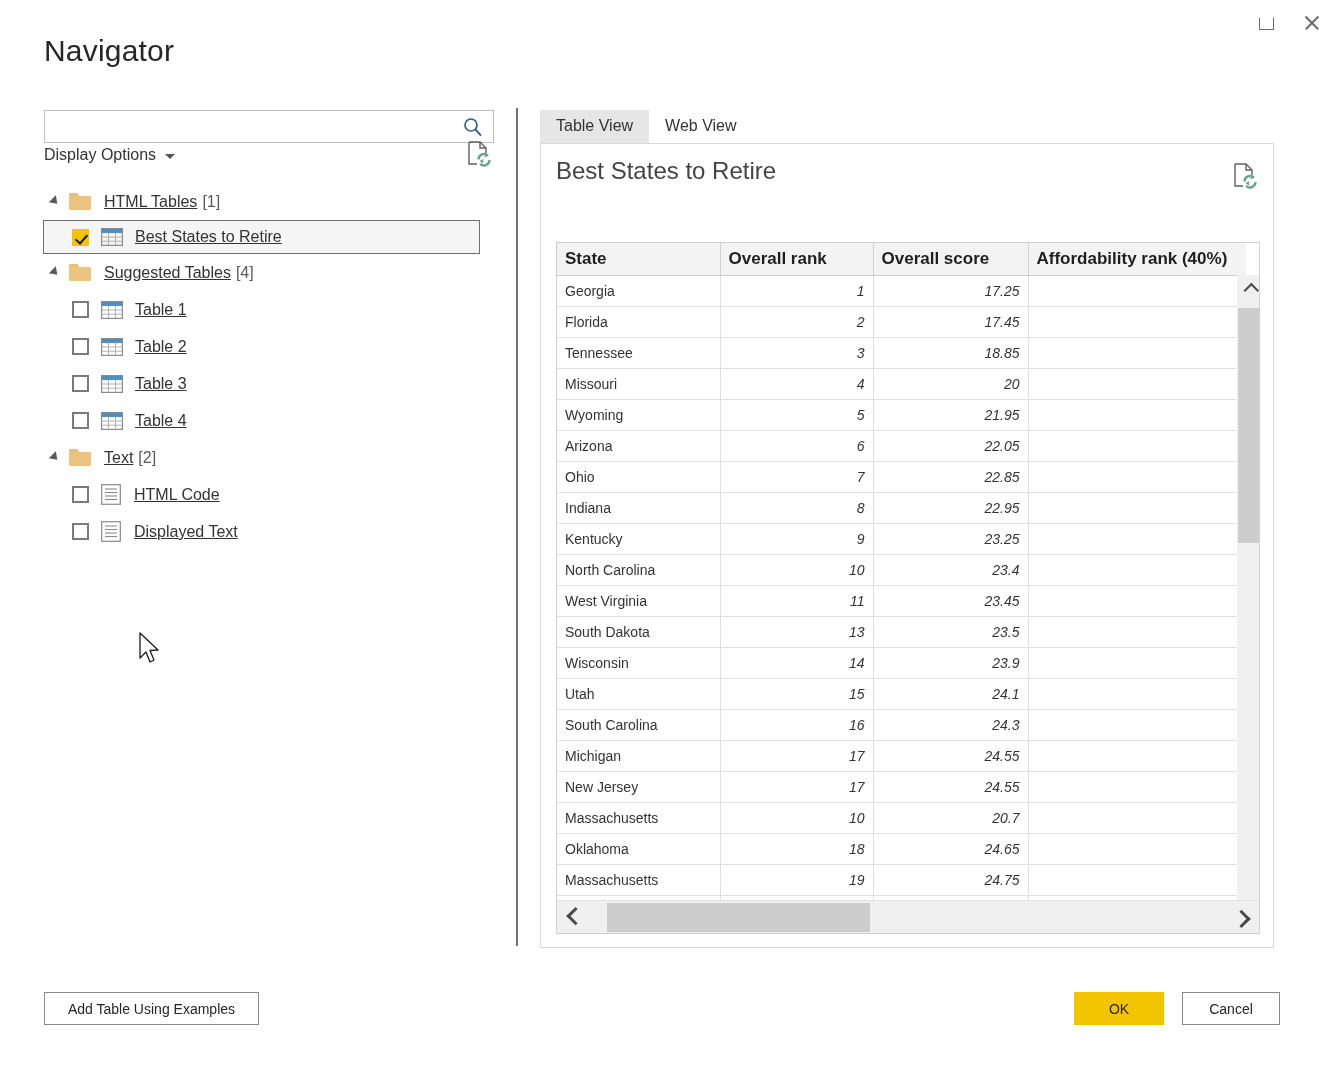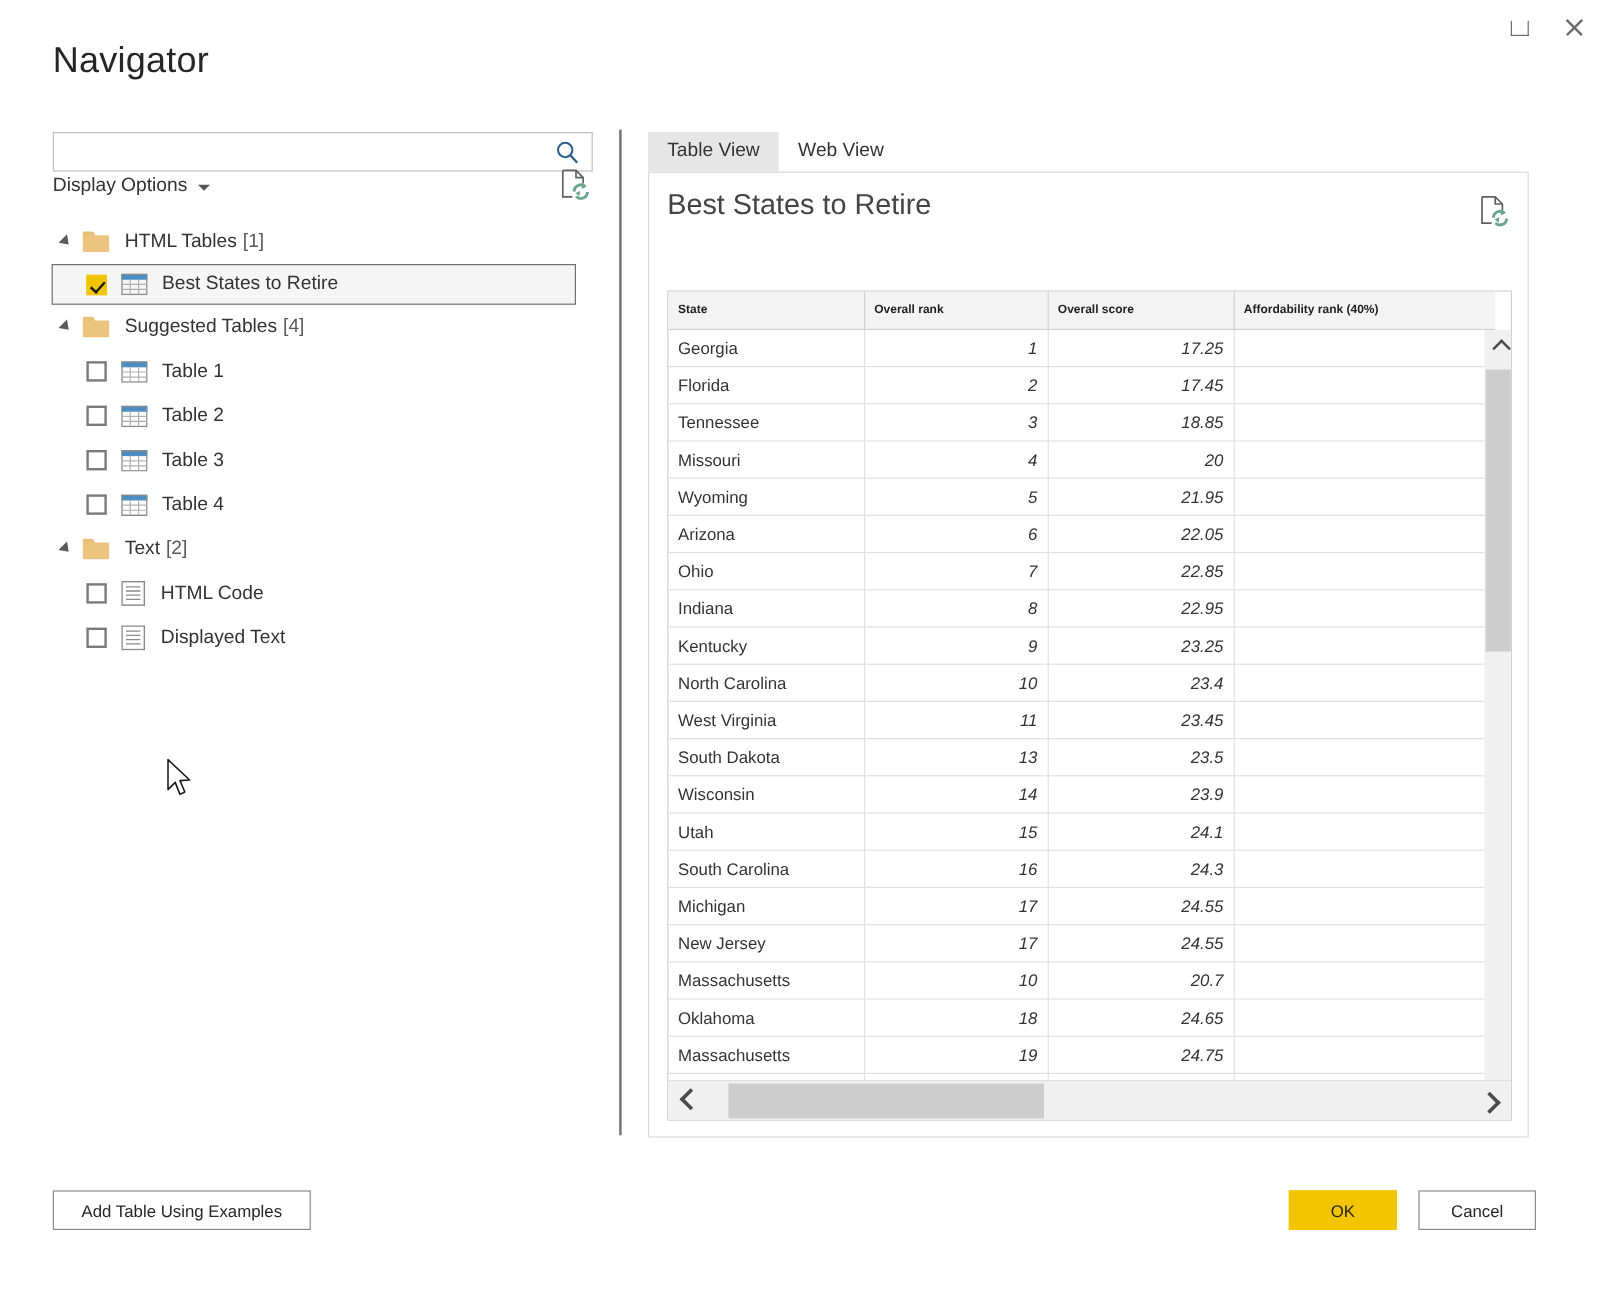--- a/index.html
+++ b/index.html
@@ -108,21 +108,21 @@
   .folder-icon:before {
     content: ""; position: absolute; left: 0; top: 0;
     width: 10px; height: 4px; background: #e9bf78;
     border-radius: 1px 3px 0 0;
   }
   .folder-icon:after {
     content: ""; position: absolute; left: 0; top: 3px;
     width: 22px; height: 14px; background: #edc47f;
     border-radius: 1px;
   }
-  .tree-label { font-size: 16px; color: #333; white-space: nowrap; }
+  .tree-label { font-size: 16px; color: #333; white-space: nowrap; text-decoration: underline; }
   .tree-count { font-size: 16px; color: #5a5a5a; margin-left: 5px; }
 
   .checkbox {
     width: 17px; height: 17px; margin-right: 12px;
     border: 2px solid #7a7a7a; background: #fff;
     position: relative; flex: none;
   }
   .checkbox.checked {
     background: #f2c500; border-color: #f2c500;
   }
@@ -166,21 +166,21 @@
 
   #grid-wrap {
     position: absolute; left: 15px; top: 98px;
     width: 704px; height: 692px;
     border: 1px solid #d0d0d0;
     overflow: hidden;
   }
   table.grid { border-collapse: collapse; width: 689px; table-layout: fixed; }
   table.grid th {
     background: #f3f3f3;
-    font-size: 10px; font-weight: bold; color: #1f1f1f;
+    font-size: 17px; font-weight: bold; color: #1f1f1f;
     text-align: left; padding: 6px 8px;
     border-right: 1px solid #d0d0d0;
     border-bottom: 1px solid #d0d0d0;
     height: 31px;
   }
   table.grid th:last-child { border-right: 0; }
   table.grid td {
     font-size: 14px; color: #333;
     padding: 5px 8px; height: 31px;
     border-right: 1px solid #e0e0e0;

